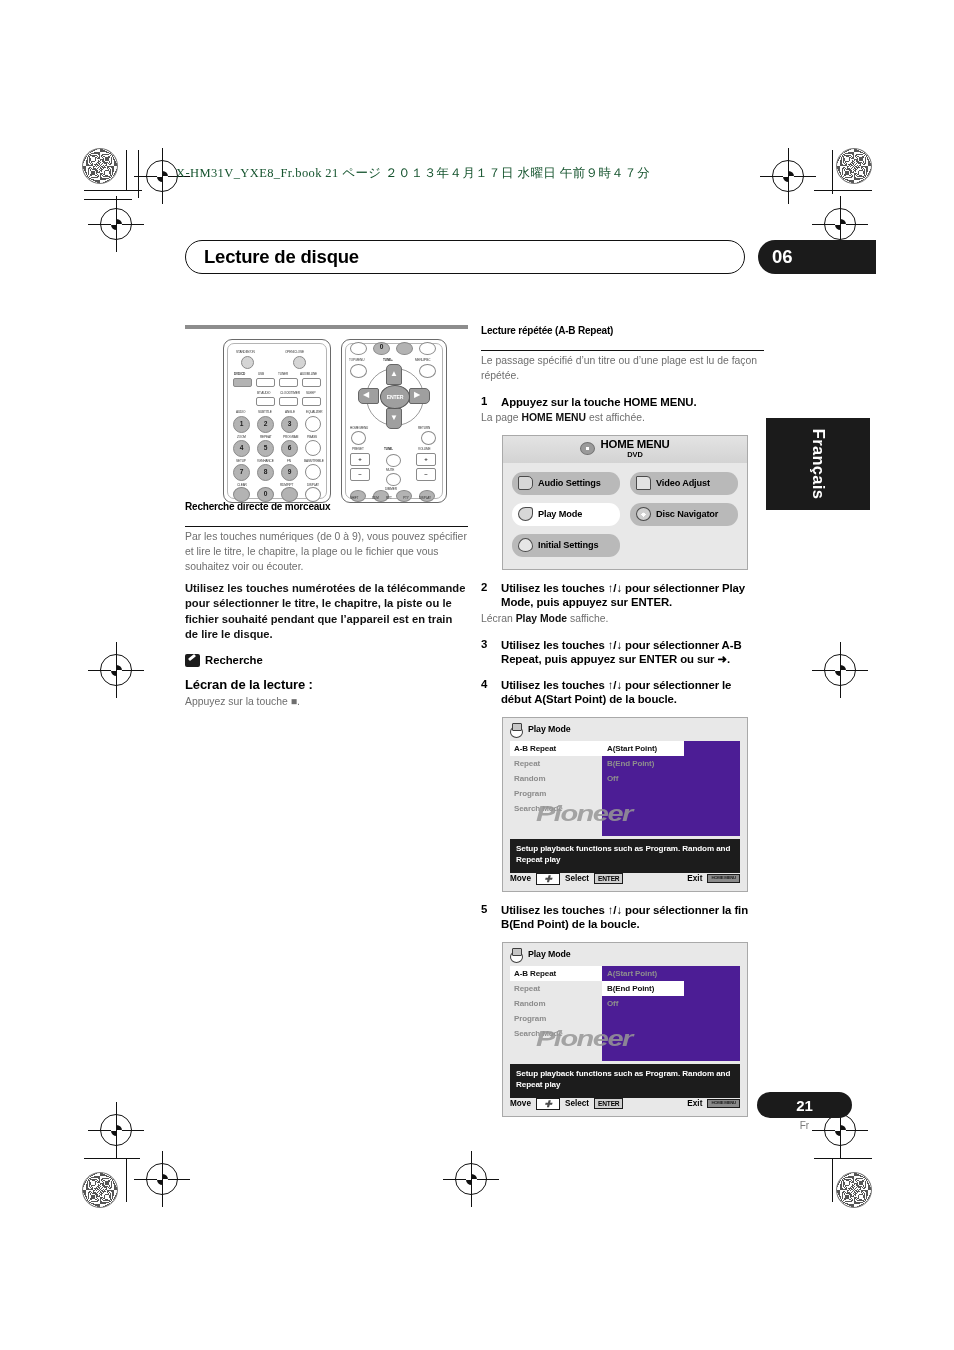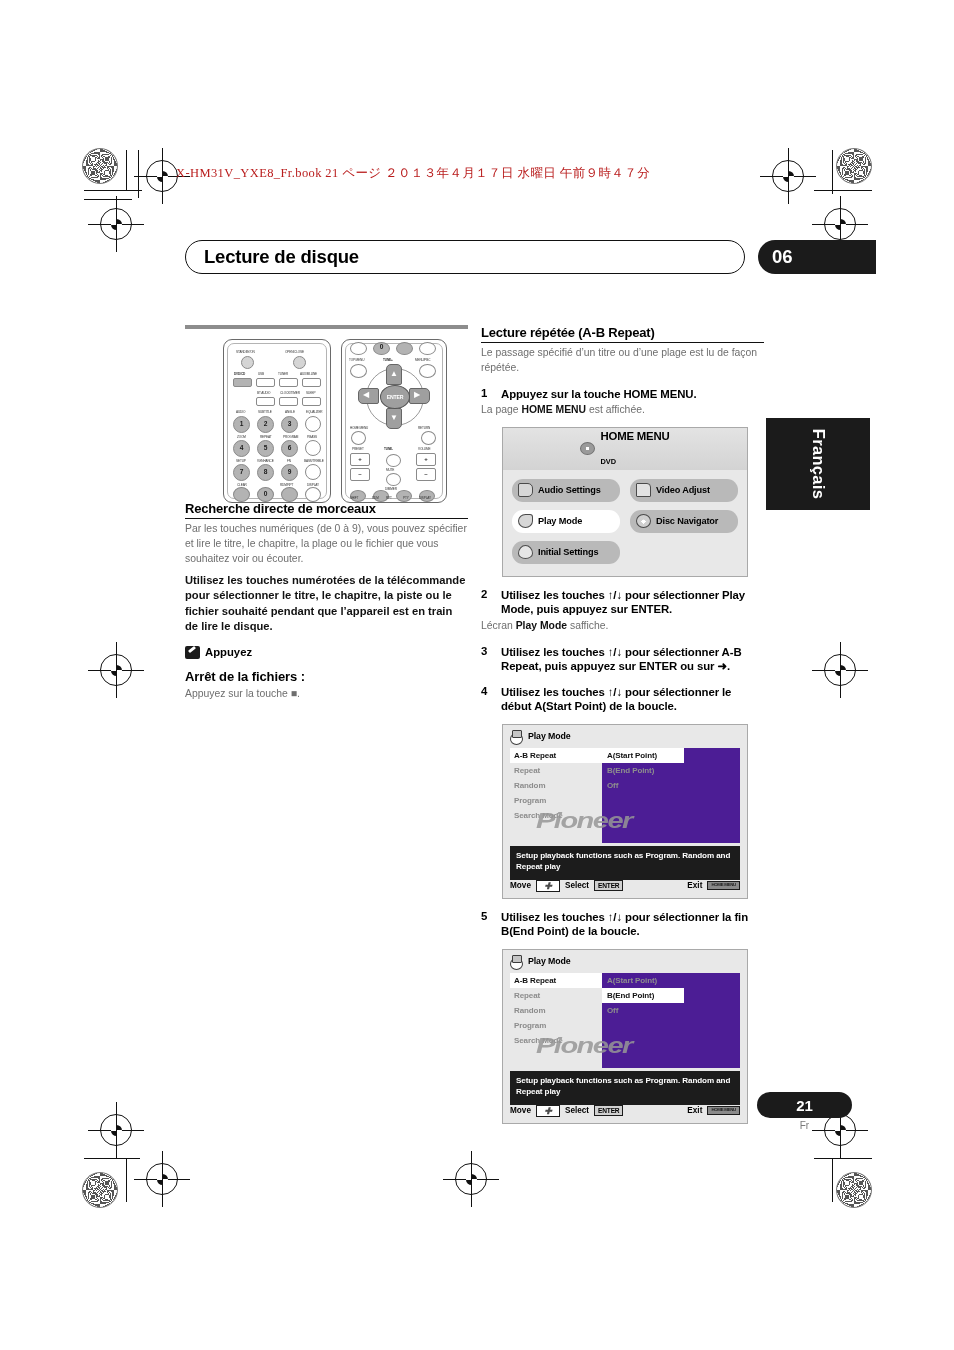--- a/index.html
+++ b/index.html
@@ -59,21 +59,21 @@
     background: #111;
   }
 
   
   .bookline {
     position: absolute;
     left: 176px; top: 165px;
     font-family: "Liberation Serif", serif;
     font-size: 12.5px;
     letter-spacing: 0.4px;
-    color: #b91c1c;
+    color: #14532d;
     white-space: nowrap;
   }
 
   .chapter-bar {
     position: absolute;
     left: 185px; top: 240px;
     width: 560px; height: 34px;
     border: 1.3px solid #111;
     border-radius: 17px;
     box-sizing: border-box;
@@ -135,24 +135,24 @@
 
   h2.sect {
     font-size: 16.5px;
     font-weight: bold;
     margin: 0 0 8px 0;
     line-height: 1.2;
     letter-spacing: -0.2px;
   }
 
   h3.sub {
-    font-size: 13px;
+    font-size: 10px;
     font-weight: bold;
     margin: 0 0 3px 0;
-    padding-bottom: 2px;
+    padding-bottom: 14px;
     border-bottom: 1.6px solid #111;
     display: block;
     letter-spacing: -0.2px;
   }
   h3.sub2 {
     font-size: 13px;
     font-weight: bold;
     margin: 10px 0 2px 0;
     letter-spacing: -0.1px;
   }
@@ -350,21 +350,21 @@
     border-radius: 50%;
     background: radial-gradient(circle at 50% 50%, #fff 0 22%, #9a9a9a 23% 100%);
     border: 1px solid #6f6f6f;
     flex: none;
   }
   .hm-title-text { text-align: left; }
   .hm-title-text .t1 {
     font-size: 11.4px; font-weight: bold; letter-spacing: -0.2px; line-height: 1.05;
   }
   .hm-title-text .t2 {
-    font-size: 7.4px; font-weight: bold; line-height: 1.1; margin-top: 15px;
+    font-size: 7.4px; font-weight: bold; text-align: center; line-height: 1.1;
   }
   .hm-grid {
     display: grid;
     grid-template-columns: 1fr 1fr;
     gap: 8px 10px;
   }
   .hm-cell {
     background: #b9b9b9;
     height: 23px;
     display: flex;
@@ -781,26 +781,26 @@
       <div class="rlabel" style="left:77px; top:156px;">DISPLAY</div>
     </div>
   </div>
 
   <h3 class="sub">Recherche directe de morceaux</h3>
   <p class="body">Par les touches numériques (de 0 à 9), vous pouvez spécifier et lire le titre, le chapitre, la plage ou le fichier que vous souhaitez voir ou écouter.</p>
   <p class="bold">Utilisez les touches numérotées de la télécommande pour sélectionner le titre, le chapitre, la piste ou le fichier souhaité pendant que l’appareil est en train de lire le disque.</p>
 
   <div class="note-head">
     <span class="note-icon"></span>
-    <span>Appuyez</span>
+    <span>Recherche</span>
   </div>
   <ul class="notes">
   </ul>
 
-  <h3 class="sub2">Arrêt de la fichiers :</h3>
+  <h3 class="sub2">Lécran de la lecture :</h3>
   <p class="body">Appuyez sur la touche ■.</p>
 </div>
 
 <div class="col col-right">
 
   <h3 class="sub">Lecture répétée (A-B Repeat)</h3>
   <p class="body">Le passage spécifié d’un titre ou d’une plage est lu de façon répétée.</p>
 
   <div class="step">
     <span class="n">1</span>

